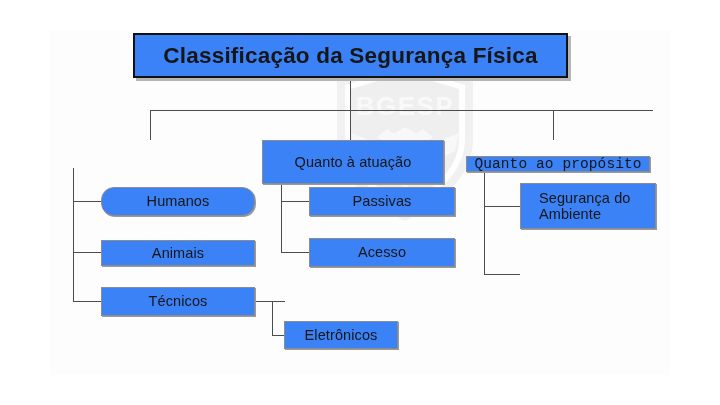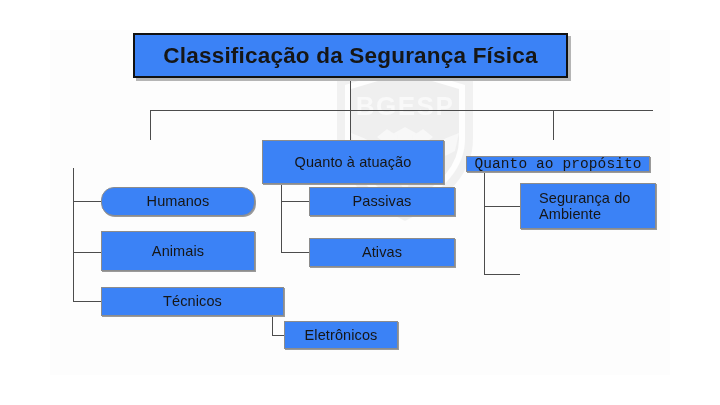--- a/index.html
+++ b/index.html
@@ -93,27 +93,27 @@
 
   <div class="box title" style="left:133px;top:33px;width:435px;height:45px;">Classificação da Segurança Física</div>
 
 
   <div class="box" style="left:262px;top:140px;width:182px;height:44px;">Quanto à atuação</div>
 
   <div class="box" style="left:466px;top:156px;width:184px;height:16px;font-family:Liberation Mono, monospace;">Quanto ao propósito</div>
 
   <div class="box" style="left:101px;top:187px;width:154px;height:29px;border-radius:13px;">Humanos</div>
 
-  <div class="box" style="left:101px;top:231px;width:154px;height:40px;">Animais</div>
+  <div class="box" style="left:101px;top:240px;width:154px;height:26px;">Animais</div>
 
-  <div class="box" style="left:101px;top:287px;width:183px;height:29px;">Técnicos</div>
+  <div class="box" style="left:101px;top:287px;width:154px;height:29px;">Técnicos</div>
 
   <div class="box" style="left:309px;top:187px;width:146px;height:29px;">Passivas</div>
 
-  <div class="box" style="left:309px;top:238px;width:146px;height:29px;">Ativas</div>
+  <div class="box" style="left:309px;top:238px;width:146px;height:29px;">Acesso</div>
 
   <div class="box two-line" style="left:520px;top:183px;width:136px;height:46px;">Segurança do
 Ambiente</div>
 
 
 
   <div class="box" style="left:284px;top:321px;width:114px;height:28px;">Eletrônicos</div>
 
 </div>
 

